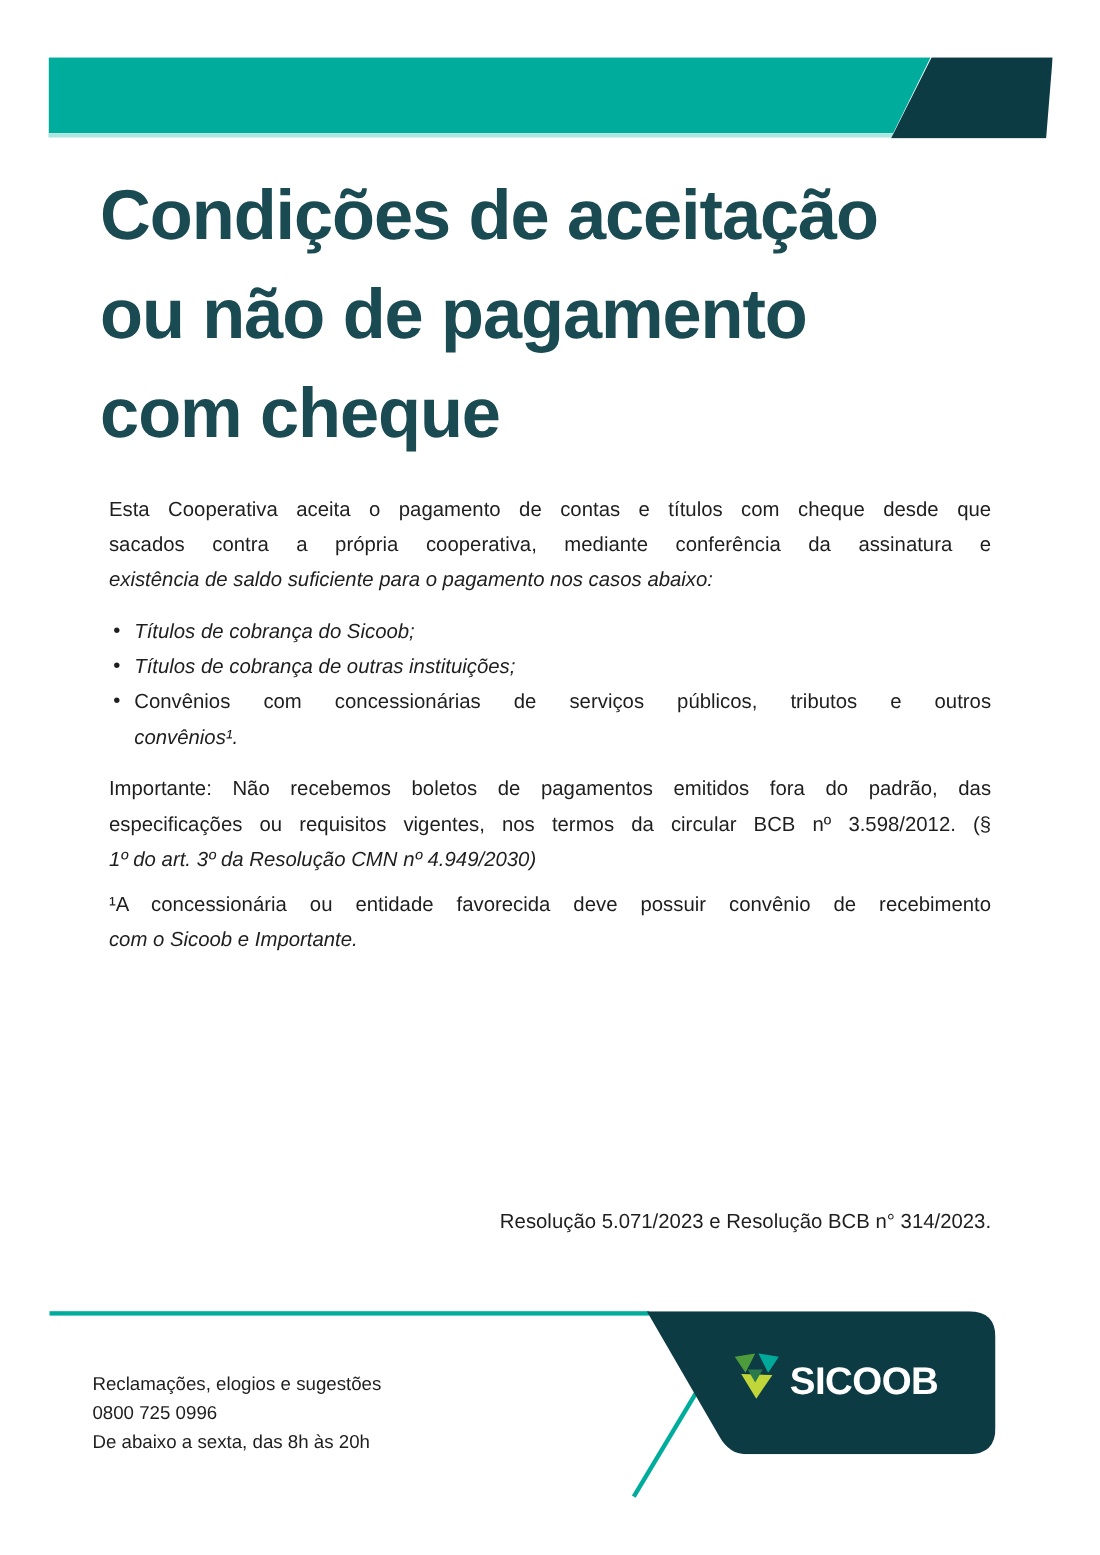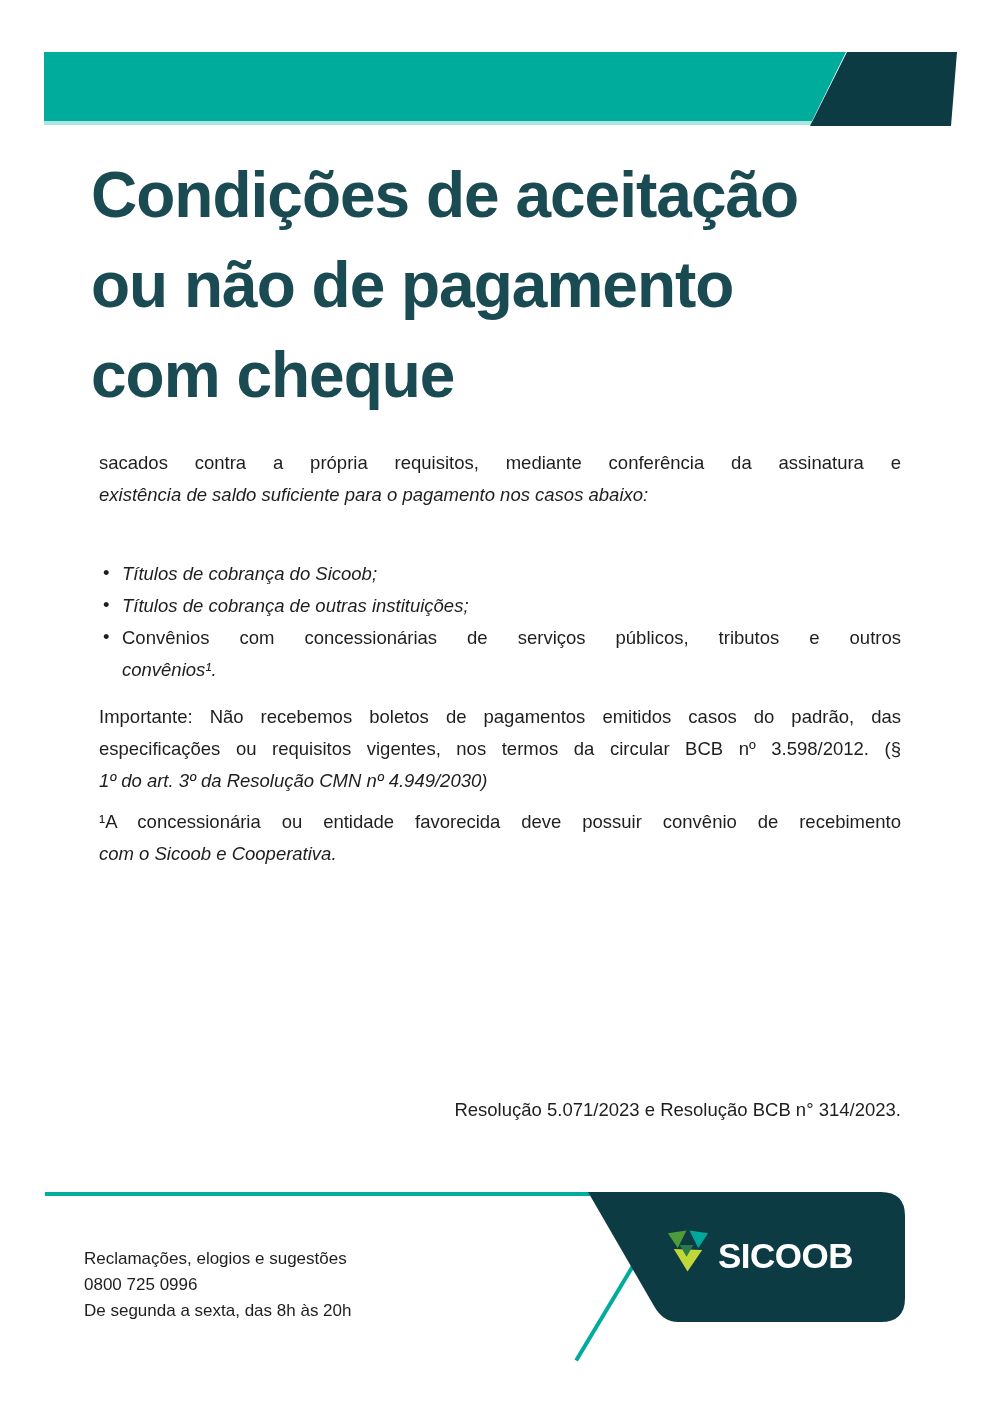--- a/index.html
+++ b/index.html
@@ -89,49 +89,50 @@
     <div class="banner-dark"></div>
   </div>
 
   <h1 class="heading">
     <div>Condições de aceitação</div>
     <div>ou não de pagamento</div>
     <div>com cheque</div>
   </h1>
 
   <div class="para p-intro">
-    <div class="jline">sacados contra a própria requisitos, mediante conferência da assinatura e</div>
+    <div class="jline">Esta Cooperativa aceita o pagamento de contas e títulos com cheque desde que</div>
+    <div class="jline">sacados contra a própria cooperativa, mediante conferência da assinatura e</div>
     <div class="jline last">existência de saldo suficiente para o pagamento nos casos abaixo:</div>
   </div>
 
   <ul class="bullets">
     <li>
       <span class="bullet">•</span>
       <div class="jline last">Títulos de cobrança do Sicoob;</div>
     </li>
     <li>
       <span class="bullet">•</span>
       <div class="jline last">Títulos de cobrança de outras instituições;</div>
     </li>
     <li>
       <span class="bullet">•</span>
       <div class="jline">Convênios com concessionárias de serviços públicos, tributos e outros</div>
       <div class="jline last">convênios¹.</div>
     </li>
   </ul>
 
   <div class="para p-important">
-    <div class="jline">Importante: Não recebemos boletos de pagamentos emitidos casos do padrão, das</div>
+    <div class="jline">Importante: Não recebemos boletos de pagamentos emitidos fora do padrão, das</div>
     <div class="jline">especificações ou requisitos vigentes, nos termos da circular BCB nº 3.598/2012. (§</div>
     <div class="jline last">1º do art. 3º da Resolução CMN nº 4.949/2030)</div>
   </div>
 
   <div class="para p-footnote">
     <div class="jline">¹A concessionária ou entidade favorecida deve possuir convênio de recebimento</div>
-    <div class="jline last">com o Sicoob e Cooperativa.</div>
+    <div class="jline last">com o Sicoob e Importante.</div>
   </div>
 
   <div class="para p-resolution">Resolução 5.071/2023 e Resolução BCB n° 314/2023.</div>
 
   <div class="footer-line"></div>
   <div class="footer-diagonal"></div>
 
   <svg class="footer-card-svg" viewBox="0 0 345 130" xmlns="http://www.w3.org/2000/svg" aria-hidden="true">
     <path d="M 28 0 H 321 Q 345 0 345 24 V 106 Q 345 130 321 130 H 118 Q 103 130 94 114 L 28 0 Z" fill="#0d3b44"></path>
   </svg>
@@ -142,16 +143,16 @@
       <polygon points="2,6 21,3 12,21" fill="#4e9b3c"></polygon>
       <polygon points="24,3 43,6 33,21" fill="#00a99a"></polygon>
       <polygon points="14,18 28,18 21,30" fill="#2b7a4c"></polygon>
     </svg>
     <span class="brand">SICOOB</span>
   </div>
 
   <div class="contact">
     <div>Reclamações, elogios e sugestões</div>
     <div>0800 725 0996</div>
-    <div>De segunda a sexta, das 8h às 20h</div>
+    <div>De abaixo a sexta, das 8h às 20h</div>
   </div>
 
 </div>
 
 </body></html>

